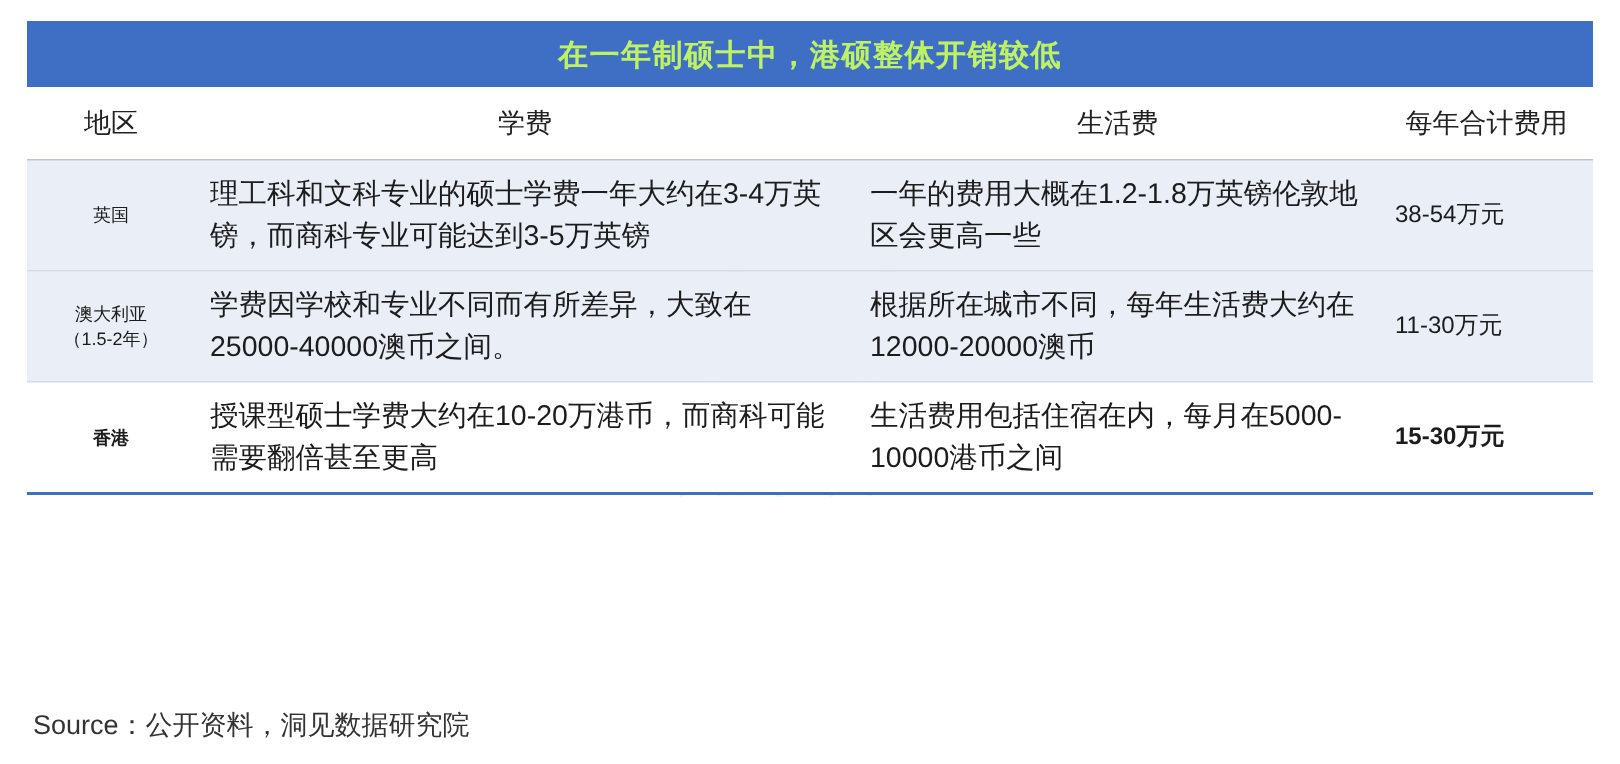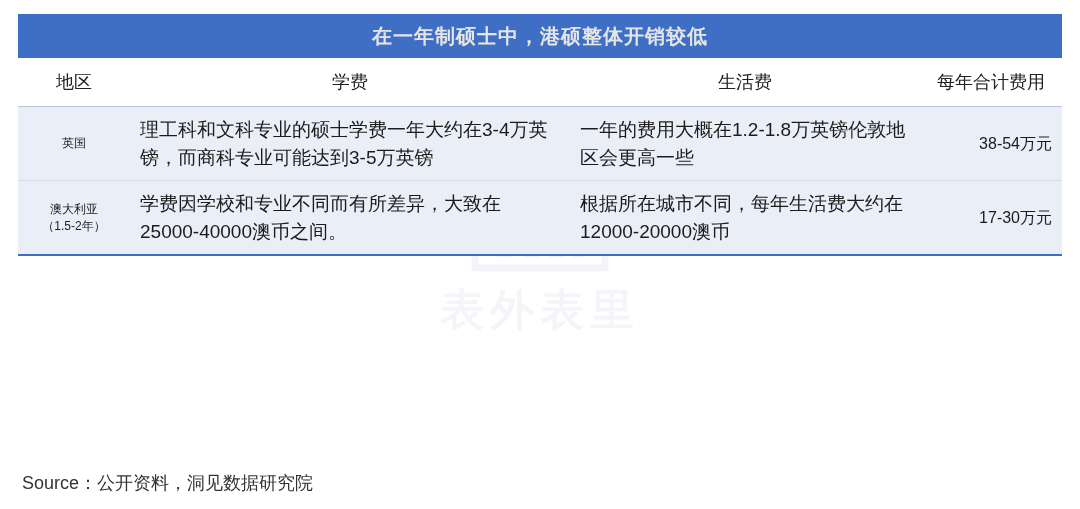--- a/index.html
+++ b/index.html
@@ -52,21 +52,21 @@
     top: 14px;
     width: 1044px;
     height: 44px;
     background: #3f6fc4;
     display: flex;
     align-items: center;
     justify-content: center;
     z-index: 2;
   }
   .title-bar .title-text {
-    color: #e5e5e5;
+    color: #bef264;
     font-size: 20px;
     font-weight: bold;
     letter-spacing: 1px;
   }
   
   .table-wrap {
     position: absolute;
     left: 18px;
     top: 58px;
     width: 1044px;
@@ -109,21 +109,21 @@
   }
   td.region {
     text-align: center;
     font-size: 12px;
     line-height: 1.35;
   }
   td.tuition, td.living {
     text-align: left;
   }
   td.total {
-    text-align: right;
+    text-align: left;
     font-size: 16px;
   }
   tr.hk td.region,
   tr.hk td.total {
     font-weight: bold;
   }
   tbody tr:last-child td {
     border-bottom: 2px solid #3f6fc4;
   }
   
@@ -179,21 +179,27 @@
           <td class="region">英国</td>
           <td class="tuition">理工科和文科专业的硕士学费一年大约在3-4万英镑，而商科专业可能达到3-5万英镑</td>
           <td class="living">一年的费用大概在1.2-1.8万英镑伦敦地区会更高一些</td>
           <td class="total">38-54万元</td>
         </tr>
         <tr class="shaded">
           <td class="region" style="white-space:pre-line;">澳大利亚
 （1.5-2年）</td>
           <td class="tuition">学费因学校和专业不同而有所差异，大致在25000-40000澳币之间。</td>
           <td class="living">根据所在城市不同，每年生活费大约在12000-20000澳币</td>
-          <td class="total">17-30万元</td>
+          <td class="total">11-30万元</td>
+        </tr>
+        <tr class="plain hk">
+          <td class="region">香港</td>
+          <td class="tuition">授课型硕士学费大约在10-20万港币，而商科可能需要翻倍甚至更高</td>
+          <td class="living">生活费用包括住宿在内，每月在5000-10000港币之间</td>
+          <td class="total">15-30万元</td>
         </tr>
       </tbody>
     </table>
   </div>
 
   <div class="source">Source：公开资料，洞见数据研究院</div>
 
 </div>
 
 </body></html>

